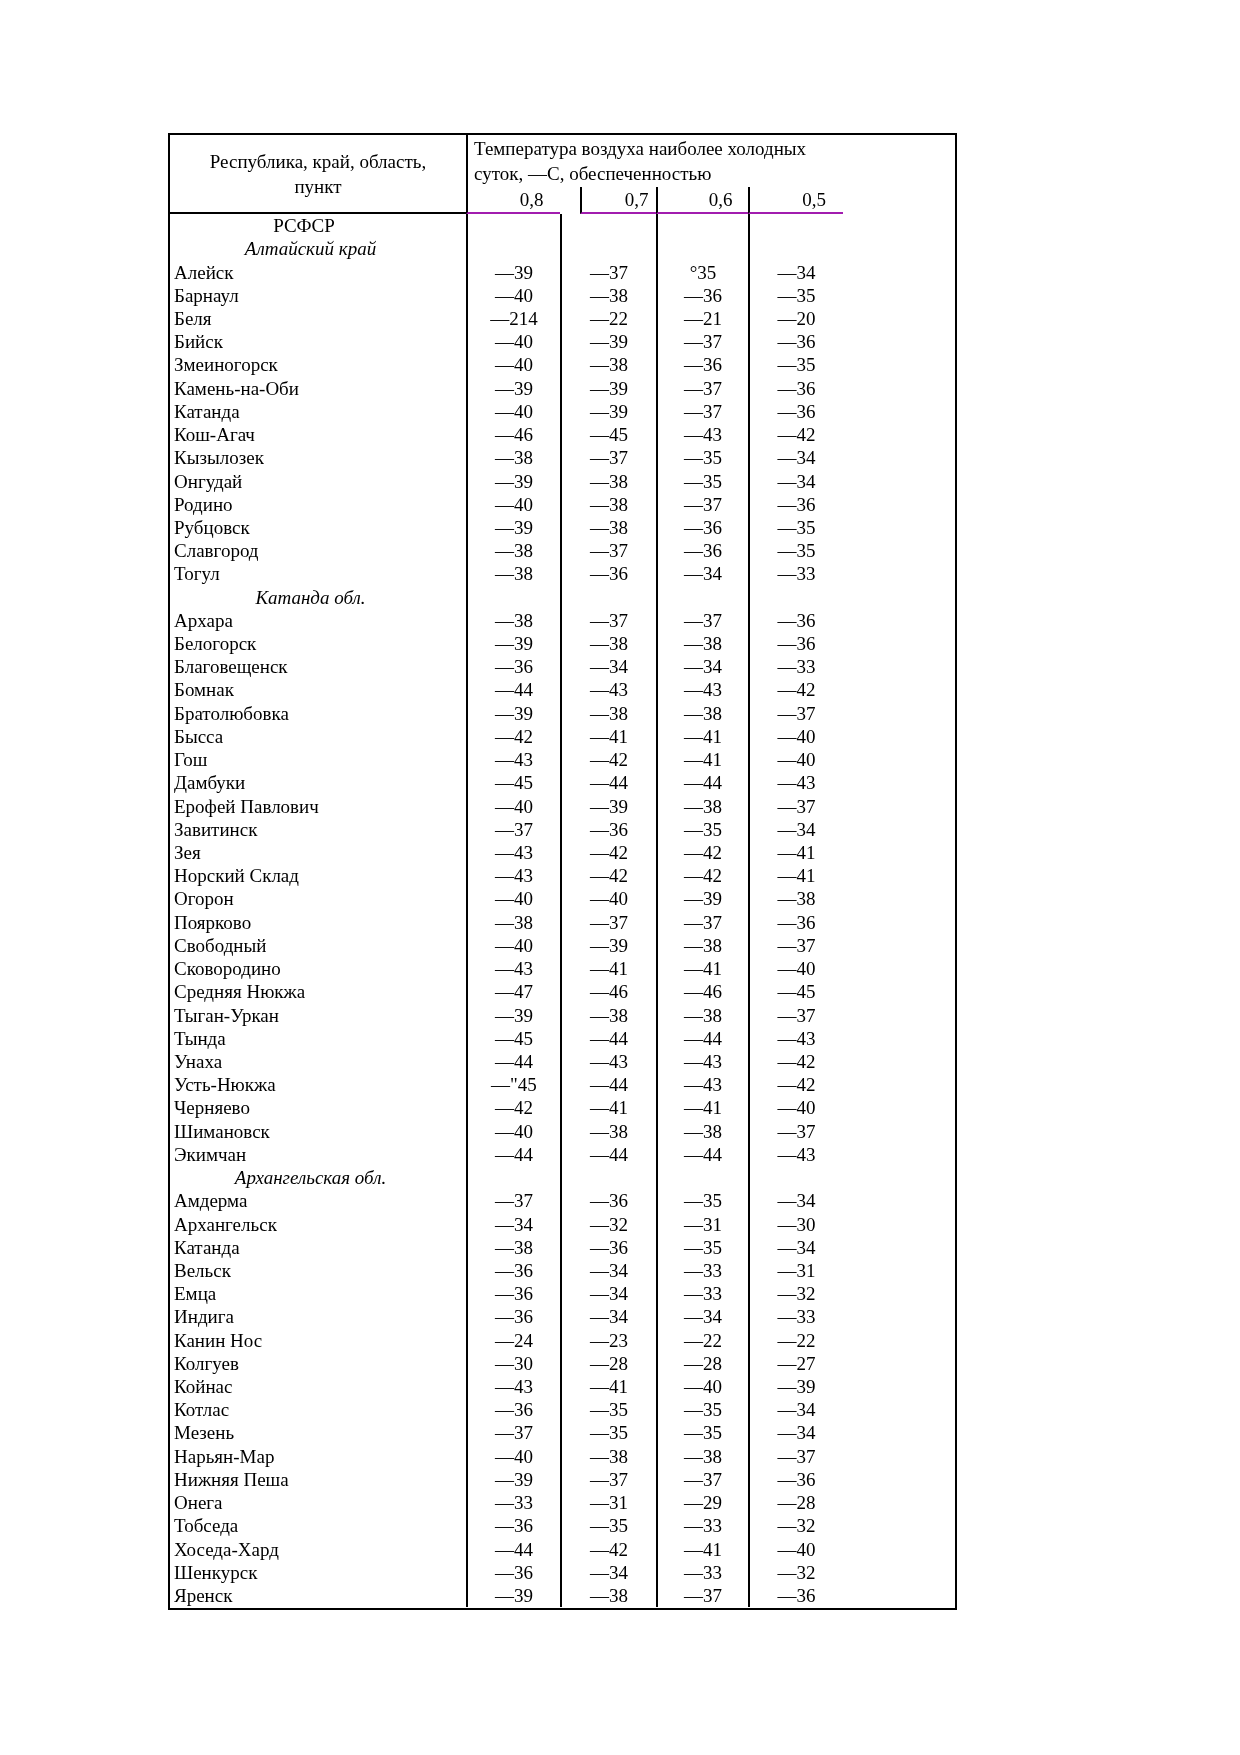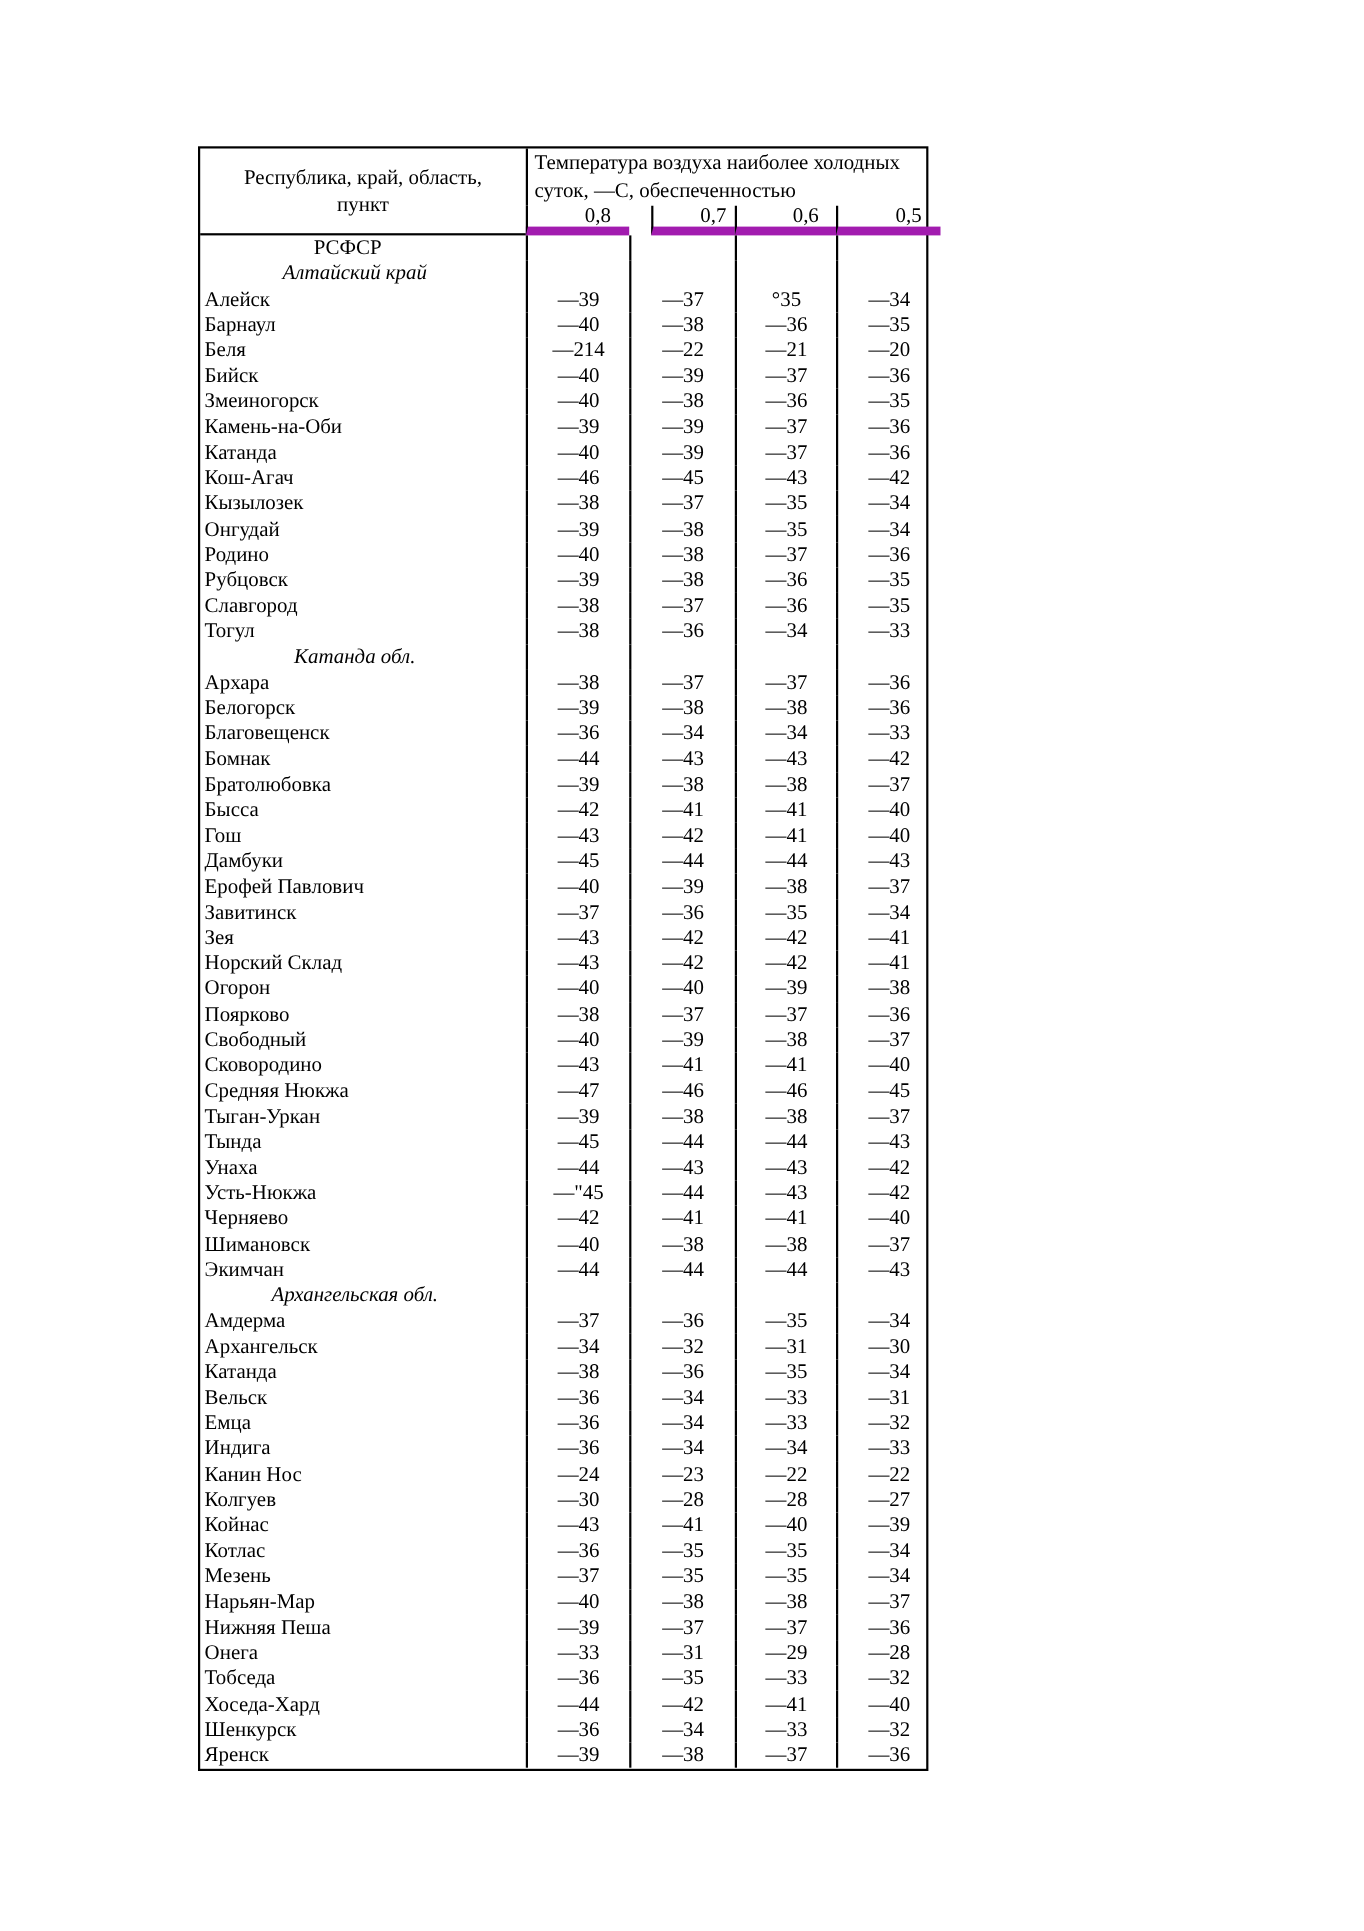--- a/index.html
+++ b/index.html
@@ -7,23 +7,23 @@
     position: relative;
     width: 1240px;
     height: 1755px;
     background: #ffffff;
     font-family: "Liberation Serif", serif;
     color: #000;
     overflow: hidden;
   }
   .table {
     position: absolute;
-    left: 180px;
+    left: 168px;
     top: 133px;
-    width: 664px;
+    width: 789px;
     height: 1477px;
     box-sizing: border-box;
     border: 2px solid #000;
     display: grid;
     grid-template-columns: 296px 94px 96px 92px 95px;
     grid-template-rows: 52px 27px;
     grid-auto-rows: 23.23px;
     background: #fff;
   }
   .cell {
@@ -48,21 +48,21 @@
   .h-temp {
     grid-column: 2 / 6;
     grid-row: 1;
     border-left: 2px solid #000;
     white-space: normal;
     line-height: 25px;
     padding: 0 6px;
   }
   .h-prob {
     grid-row: 2;
-    border-bottom: 8px solid #a21caf;
+    border-bottom: 2px solid #a21caf;
     padding-left: 35px;
   }
   .h-prob.c2 { grid-column: 2; border-left: 2px solid #000; }
   .h-prob.c3 { grid-column: 3; border-left: 2px solid #000; margin-left: 20px; }
   .h-prob.c4 { grid-column: 4; border-left: 2px solid #000; }
   .h-prob.c5 { grid-column: 5; border-left: 2px solid #000; }
   .name-cell {
     justify-content: flex-start;
     padding-left: 4px;
   }

